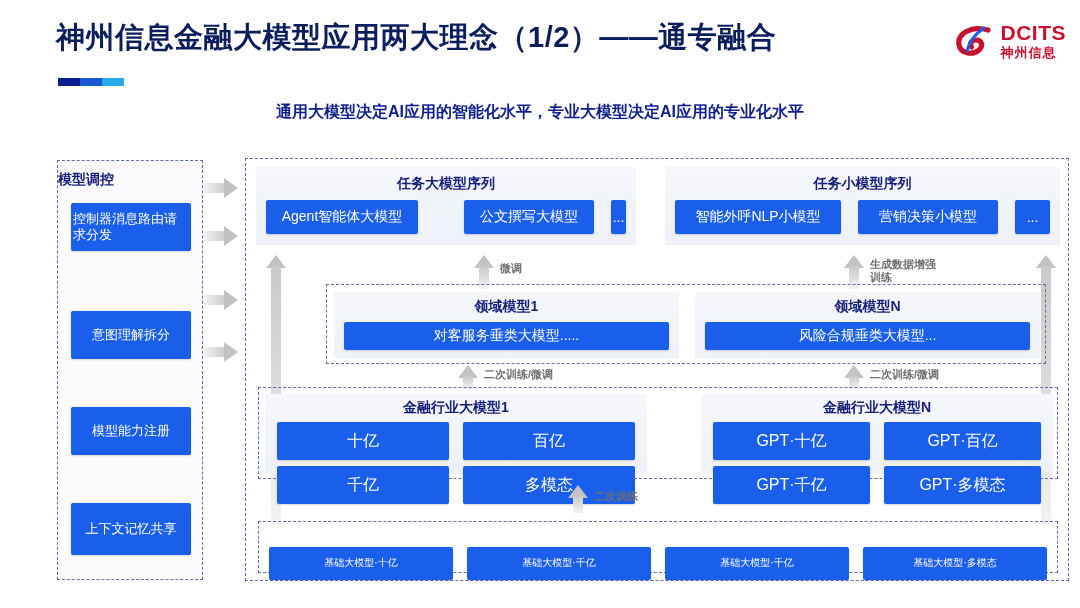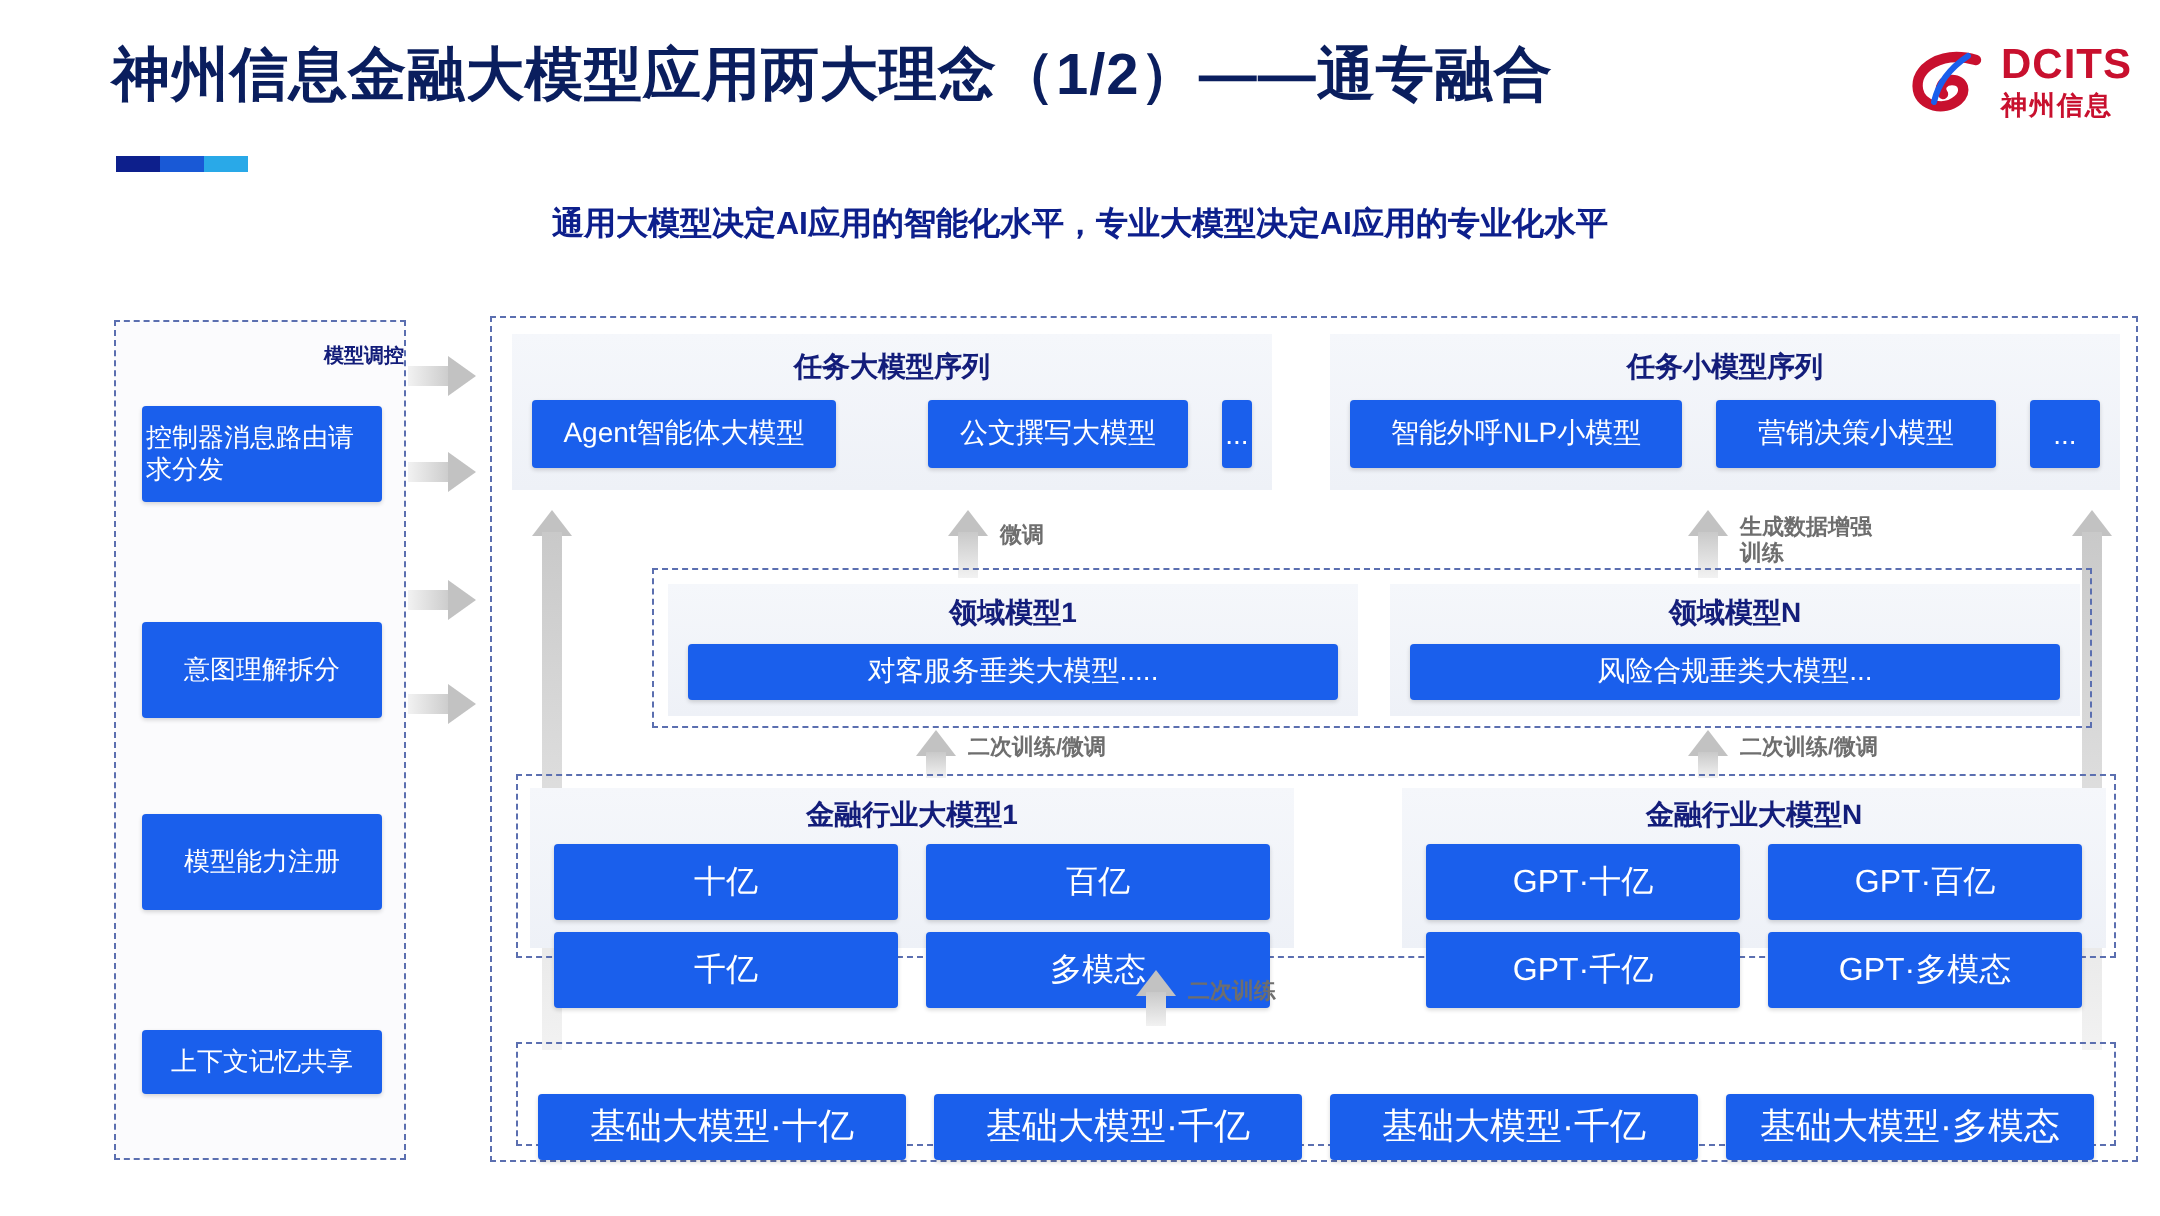--- a/index.html
+++ b/index.html
@@ -44,21 +44,21 @@
   }
   .panel-light { background: linear-gradient(180deg,#f5f7fb 0%,#eef1f7 100%); }
   .group-title { font-size: 14px; font-weight:bold; color:#131d7a; text-align:center; }
 
   
   #sidebar {
     position:absolute; left: 57px; top: 160px; width: 146px; height: 420px;
     background:#fbfbfd;
   }
   #sidebar .sb-title {
-    margin-top: 10px; text-align:right; font-size:10px; font-weight:bold; color:#131d7a;
+    margin-top: 10px; text-align:left; font-size:14px; font-weight:bold; color:#131d7a;
   }
   #sidebar .sb-item {
     position:absolute; left: 13px; width: 120px;
     font-size: 13px; line-height: 1.25; padding: 4px 2px;
   }
 
   
   .garrow-r {
     position:absolute; width: 34px; height: 20px;
   }
@@ -98,21 +98,21 @@
 
   
   #industry-frame { position:absolute; left: 12px; top: 228px; width: 800px; height: 92px; }
   .industry-panel { position:absolute; top: 6px; height: 80px; padding-top: 5px; }
   .industry-grid { display:grid; grid-template-columns: 1fr 1fr; gap: 6px 14px; padding: 5px 12px 0 12px; }
   .industry-grid .blue-box { height: 38px; font-size: 16px; }
 
   
   #base-frame { position:absolute; left: 12px; top: 362px; width: 800px; height: 52px;
     display:flex; align-items:center; gap: 14px; padding: 0 10px; }
-  #base-frame .blue-box { height: 33px; flex: 1; font-size: 18px; margin-top: 32px; }
+  #base-frame .blue-box { height: 33px; flex: 1; font-size: 10px; margin-top: 32px; }
 </style>
 </head>
 <body>
 
 <div id="slide">
 
   <div class="title">神州信息金融大模型应用两大理念（1/2）——通专融合</div>
   <div class="title-rule">
     <i class="rule-a"></i>
     <i class="rule-b"></i>
@@ -132,21 +132,21 @@
     </div>
   </div>
 
   <div class="subtitle">通用大模型决定AI应用的智能化水平，专业大模型决定AI应用的专业化水平</div>
 
   <div id="sidebar" class="dashed">
     <div class="sb-title">模型调控</div>
     <div class="sb-item blue-box" style="top:42px; height:48px;">控制器消息路由请求分发</div>
     <div class="sb-item blue-box" style="top:150px; height:48px;">意图理解拆分</div>
     <div class="sb-item blue-box" style="top:246px; height:48px;">模型能力注册</div>
-    <div class="sb-item blue-box" style="top:342px; height:32px;margin-top:12px;">上下文记忆共享</div>
+    <div class="sb-item blue-box" style="top:342px; height:52px;">上下文记忆共享</div>
   </div>
 
   <div class="garrow-r" style="left:204px; top:178px;">
     <div class="shaft"></div>
       <div class="head"></div>
     </div>
   <div class="garrow-r" style="left:204px; top:226px;">
     <div class="shaft"></div>
       <div class="head"></div>
     </div>

